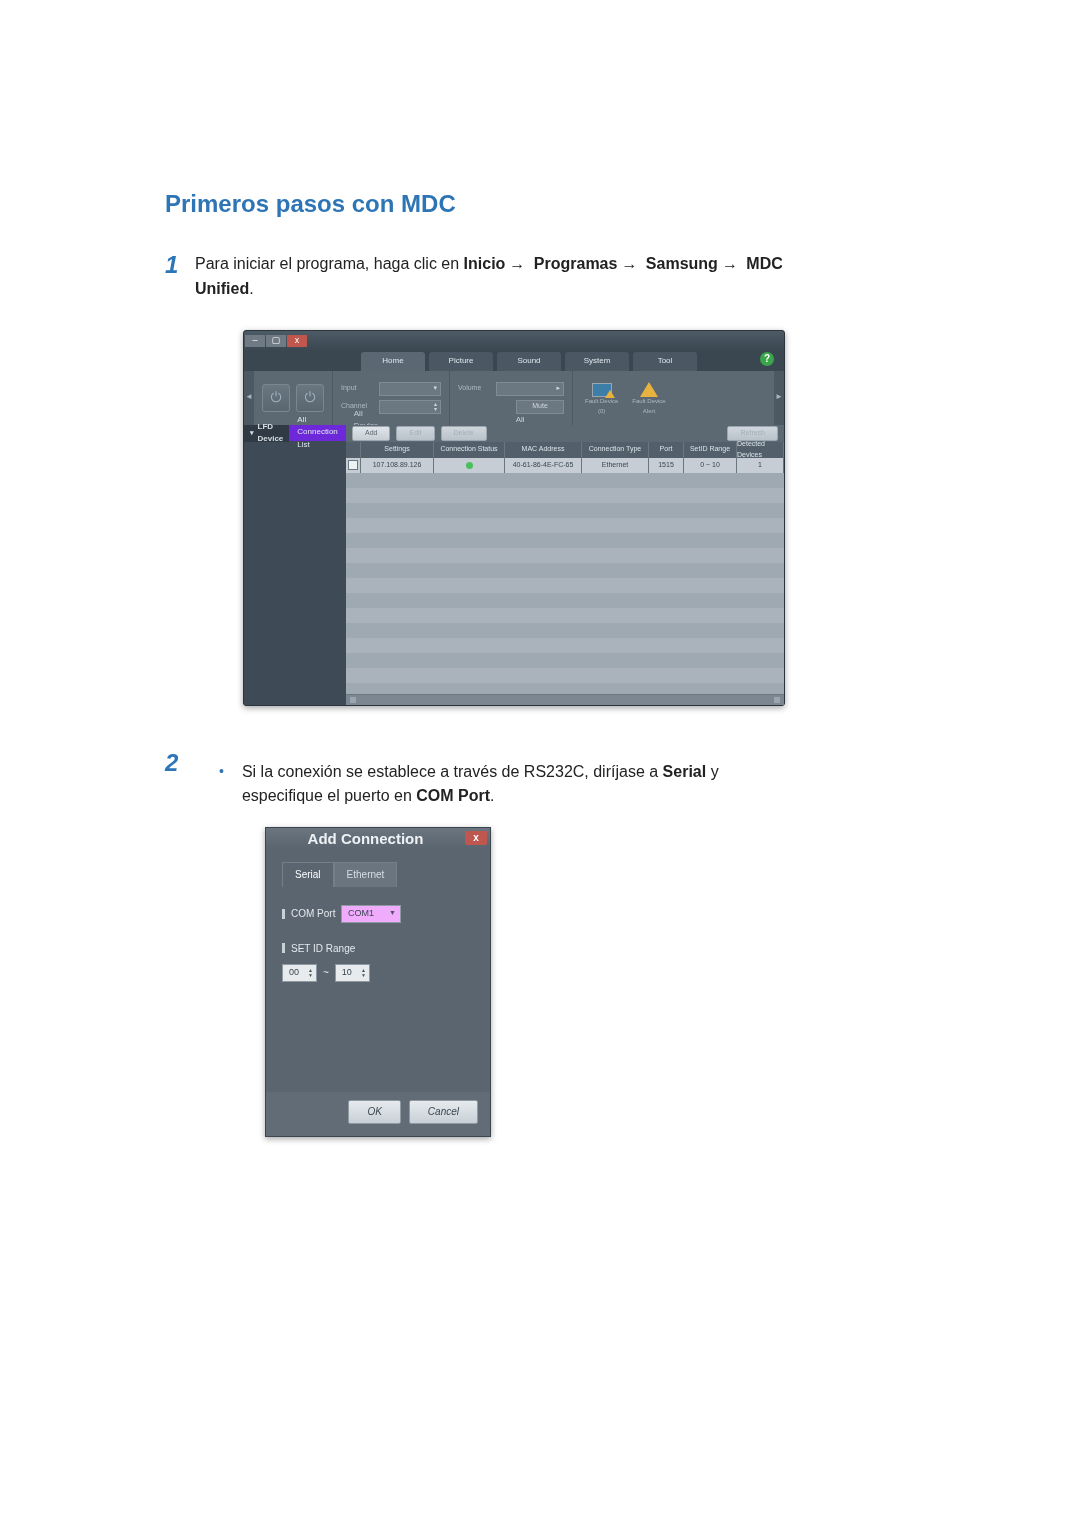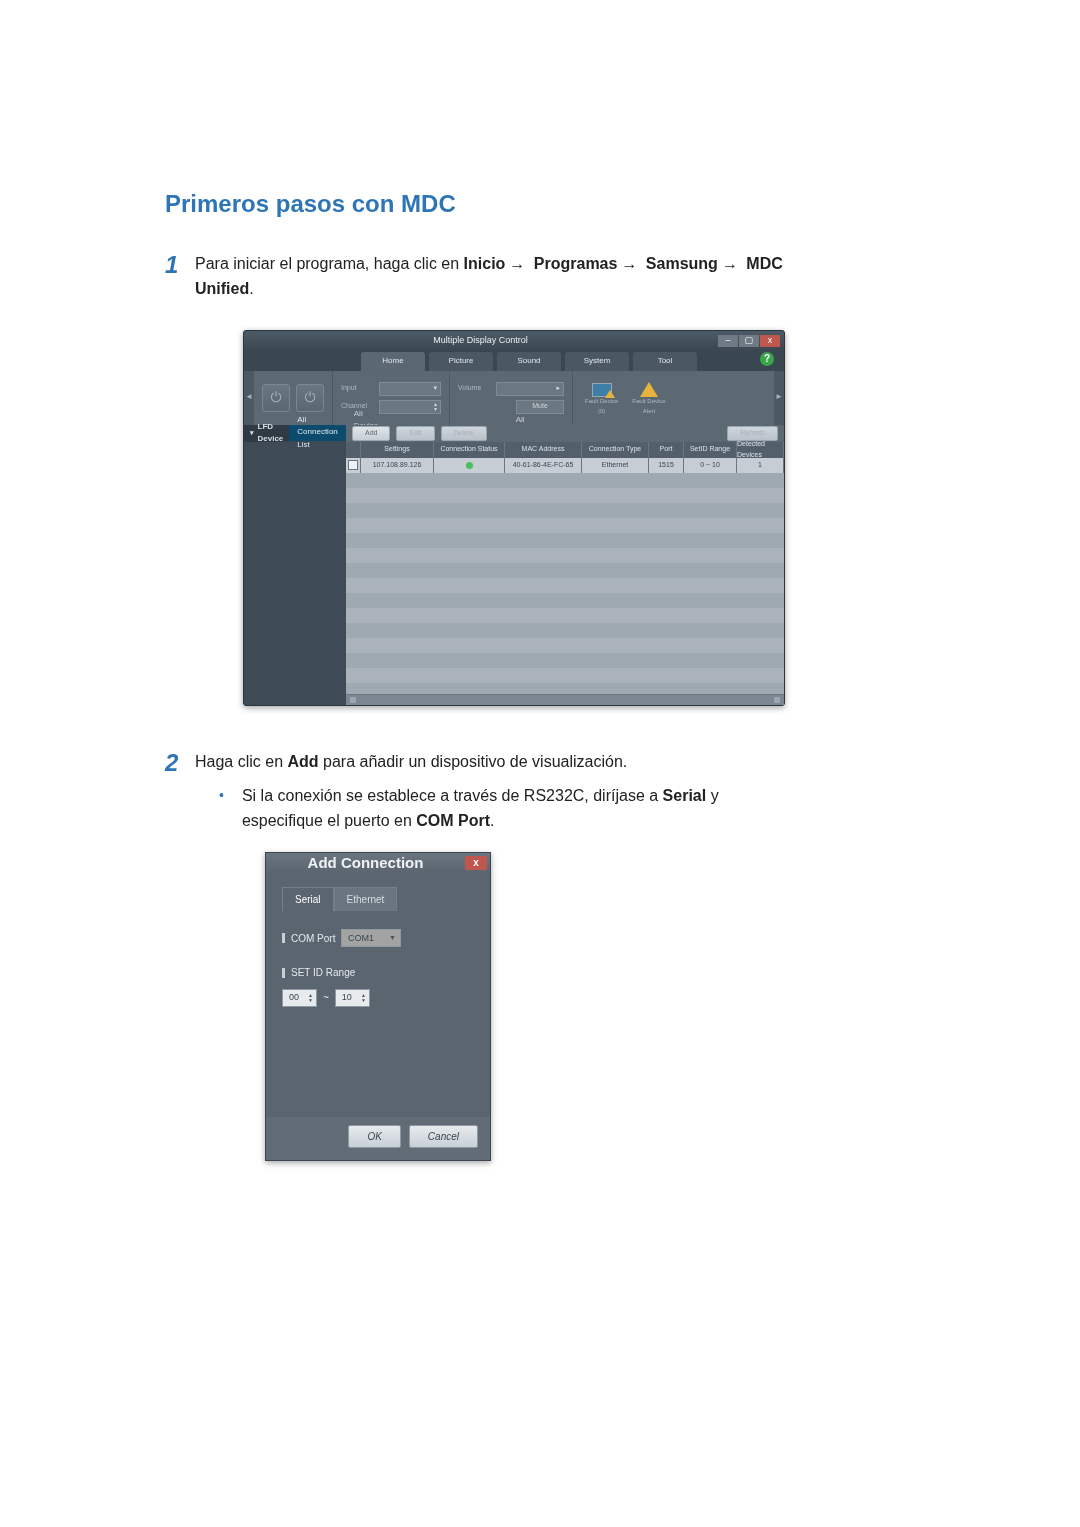--- a/index.html
+++ b/index.html
@@ -41,21 +41,21 @@
   .fault{display:flex;flex-direction:column;align-items:center;justify-content:center;font-size:6px;color:#aeb9c2;padding:2px 4px;}
   .fault-ic{width:22px;height:18px;display:flex;align-items:flex-end;justify-content:center;position:relative;}
   .monitor-ic{width:18px;height:12px;border:1px solid #9aa6b0;background:#3d7ea8;}
   .tri{width:0;height:0;border-left:9px solid transparent;border-right:9px solid transparent;border-bottom:15px solid #e7b23e;}
   .tri.small{border-left-width:5px;border-right-width:5px;border-bottom-width:8px;position:absolute;right:-2px;bottom:-1px;}
 
   .workarea{display:flex;height:280px;}
   .sidebar{width:102px;background:#3e4a55;display:flex;flex-direction:row;}
   .side-hdr{height:17px;background:#2f3a44;color:#d7dee5;font-size:8px;display:flex;align-items:center;padding:0 6px;font-weight:bold;}
   .side-hdr:before{content:"▾";margin-right:4px;font-size:7px;}
-  .side-sel{height:16px;background:#0c4a6e;color:#dfe8f0;font-size:8px;display:flex;align-items:center;padding:0 8px;}
+  .side-sel{height:16px;background:#6d28d9;color:#dfe8f0;font-size:8px;display:flex;align-items:center;padding:0 8px;}
   .side-item{height:16px;color:#c7d0d8;font-size:8px;display:flex;align-items:center;padding:0 8px;}
   .side-grp{display:flex;justify-content:space-between;height:18px;color:#9aa6b0;font-size:8px;padding:0 8px;}
   .mini-btn{padding:1px 7px;font-size:7px;color:#5a6670;background:linear-gradient(#e0e5e9,#c6ced5);border:1px solid #9aa6b0;border-radius:2px;}
 
   .center{flex:1;display:flex;flex-direction:column;background:#8f9aa4;}
   .toolbar{height:17px;background:#5c6872;display:flex;align-items:center;padding:0 6px;gap:6px;}
   .tb-btn{padding:1px 12px;font-size:7px;color:#5a6670;background:linear-gradient(#e0e5e9,#c6ced5);border:1px solid #9aa6b0;border-radius:2px;}
   .tb-btn.dis{color:#a5afb8;background:linear-gradient(#cfd6dc,#b9c2ca);}
   .tb-spacer{flex:1;}
   .thead{display:flex;height:16px;background:#53606b;color:#dbe3ea;font-size:7px;}
@@ -81,21 +81,21 @@
   .dlg-title{height:20px;display:flex;align-items:center;position:relative;background:linear-gradient(#6a7580,#5a6570);}
   .dlg-title .t{flex:1;text-align:center;color:#eef2f5;font-size:15px;font-weight:bold;}
   .dlg-close{width:22px;height:14px;background:#c0574e;color:#fff;font-size:10px;font-weight:bold;display:flex;align-items:center;justify-content:center;margin-right:3px;border-radius:0 0 2px 2px;}
   .dlg-body{padding:14px 16px 10px 16px;min-height:220px;}
   .dlg-tabs{display:flex;margin-bottom:18px;}
   .dlg-tab{padding:4px 12px;font-size:10px;color:#d7dee5;border:1px solid #767f88;border-bottom:none;background:#6a7580;}
   .dlg-tab.active{background:#5a6570;color:#fff;}
   .dlg-sec{margin-bottom:18px;}
   .dlg-sec-lbl{font-size:10px;color:#e4e9ee;margin-bottom:8px;display:flex;align-items:center;}
   .dlg-sec-lbl:before{content:"";display:inline-block;width:3px;height:10px;background:#c8d0d7;margin-right:6px;}
-  .combo{display:inline-flex;align-items:center;height:16px;background:#a3a3a3;border:1px solid #8f99a2;font-size:9px;color:#3a4650;padding:0 4px 0 6px;position:relative;min-width:48px;justify-content:space-between;}
+  .combo{display:inline-flex;align-items:center;height:16px;background:#f0abfc;border:1px solid #8f99a2;font-size:9px;color:#3a4650;padding:0 4px 0 6px;position:relative;min-width:48px;justify-content:space-between;}
   .combo:after{content:"▼";font-size:7px;color:#4a545e;margin-left:6px;}
   .range-row{display:flex;align-items:center;gap:6px;font-size:10px;color:#e4e9ee;}
   .spin{display:inline-flex;align-items:center;height:16px;background:#e7ebee;border:1px solid #8f99a2;font-size:9px;color:#3a4650;padding:0 3px 0 6px;min-width:24px;justify-content:space-between;}
   .spin .ar{display:flex;flex-direction:column;font-size:5px;line-height:5px;color:#4a545e;margin-left:4px;}
   .dlg-foot{display:flex;justify-content:flex-end;gap:8px;padding:8px 12px 12px 12px;background:#616c77;}
   .dlg-btn{padding:3px 18px;font-size:10px;color:#3a4650;background:linear-gradient(#e6eaed,#c8d0d7);border:1px solid #8f99a2;border-radius:2px;font-style:italic;}
 </style>
 </head>
 <body>
 
@@ -111,21 +111,20 @@
           <span>Para iniciar el programa, haga clic en </span>
           <b>Inicio</b><span class="arrow">→</span>
           <b>Programas</b><span class="arrow">→</span>
           <b>Samsung</b><span class="arrow">→</span>
           <b>MDC Unified</b><span>.</span>
         </span>
 
         
         <div class="mdc-shot">
           <div class="titlebar">
-            <span class="ttl">Multiple Display Control</span>
             <div class="winbtns">
               <span class="wb-min">–</span>
               <span class="wb-max">▢</span>
               <span class="wb-close">x</span>
             </div>
           </div>
           <div class="tabs">
             <div class="tab active">Home</div>
             <div class="tab">Picture</div>
             <div class="tab">Sound</div>
@@ -243,23 +242,20 @@
               <div class="hscroll"></div>
             </div>
           </div>
         </div>
       </div>
     </li>
 
     <li>
       <span class="step-num">2</span>
       <div class="step-body">
-        <span>
-          <span>Haga clic en </span><b>Add</b><span> para añadir un dispositivo de visualización.</span>
-        </span>
         <ul class="bullets">
           <li>
             <span>
               <span>Si la conexión se establece a través de RS232C, diríjase a </span><b>Serial</b><span> y especifique el puerto en </span><b>COM Port</b><span>.</span>
             </span>
           </li>
         </ul>
 
         
         <div class="dlg">

